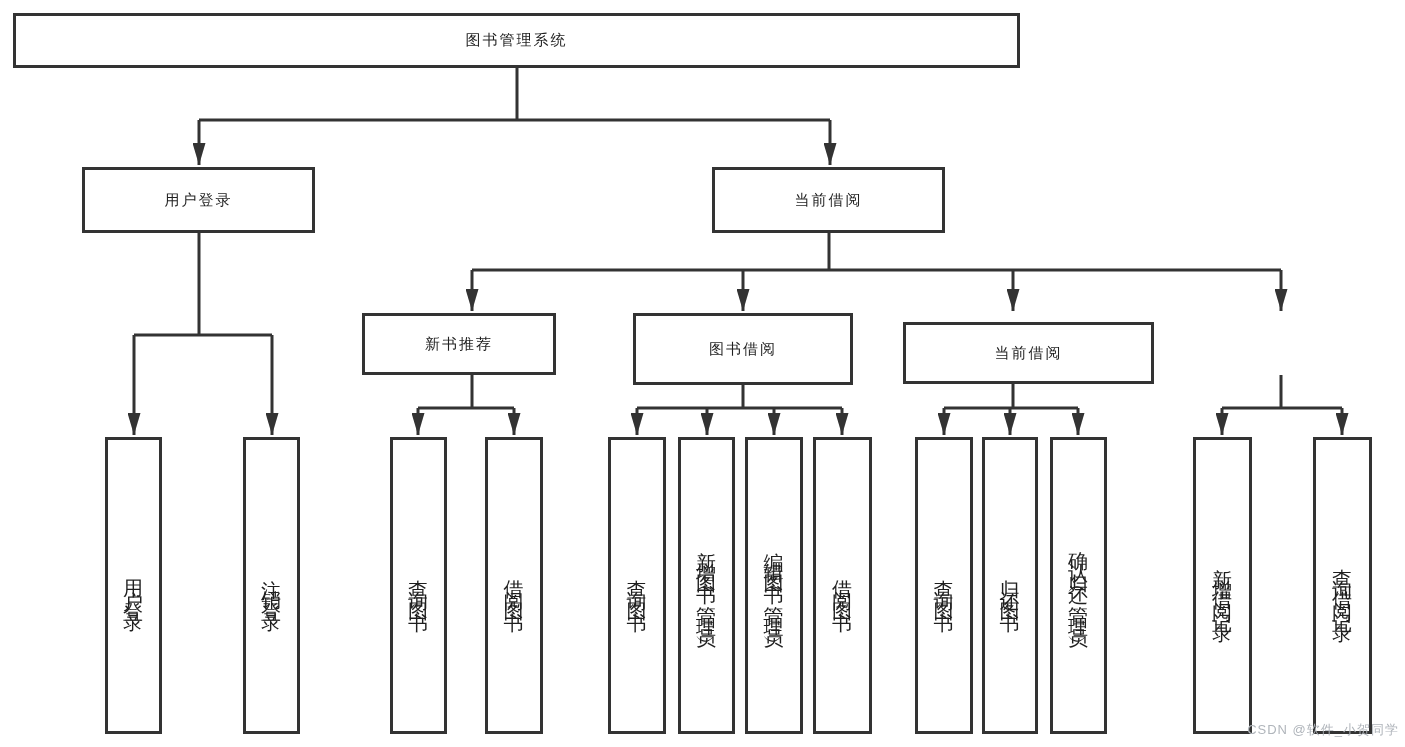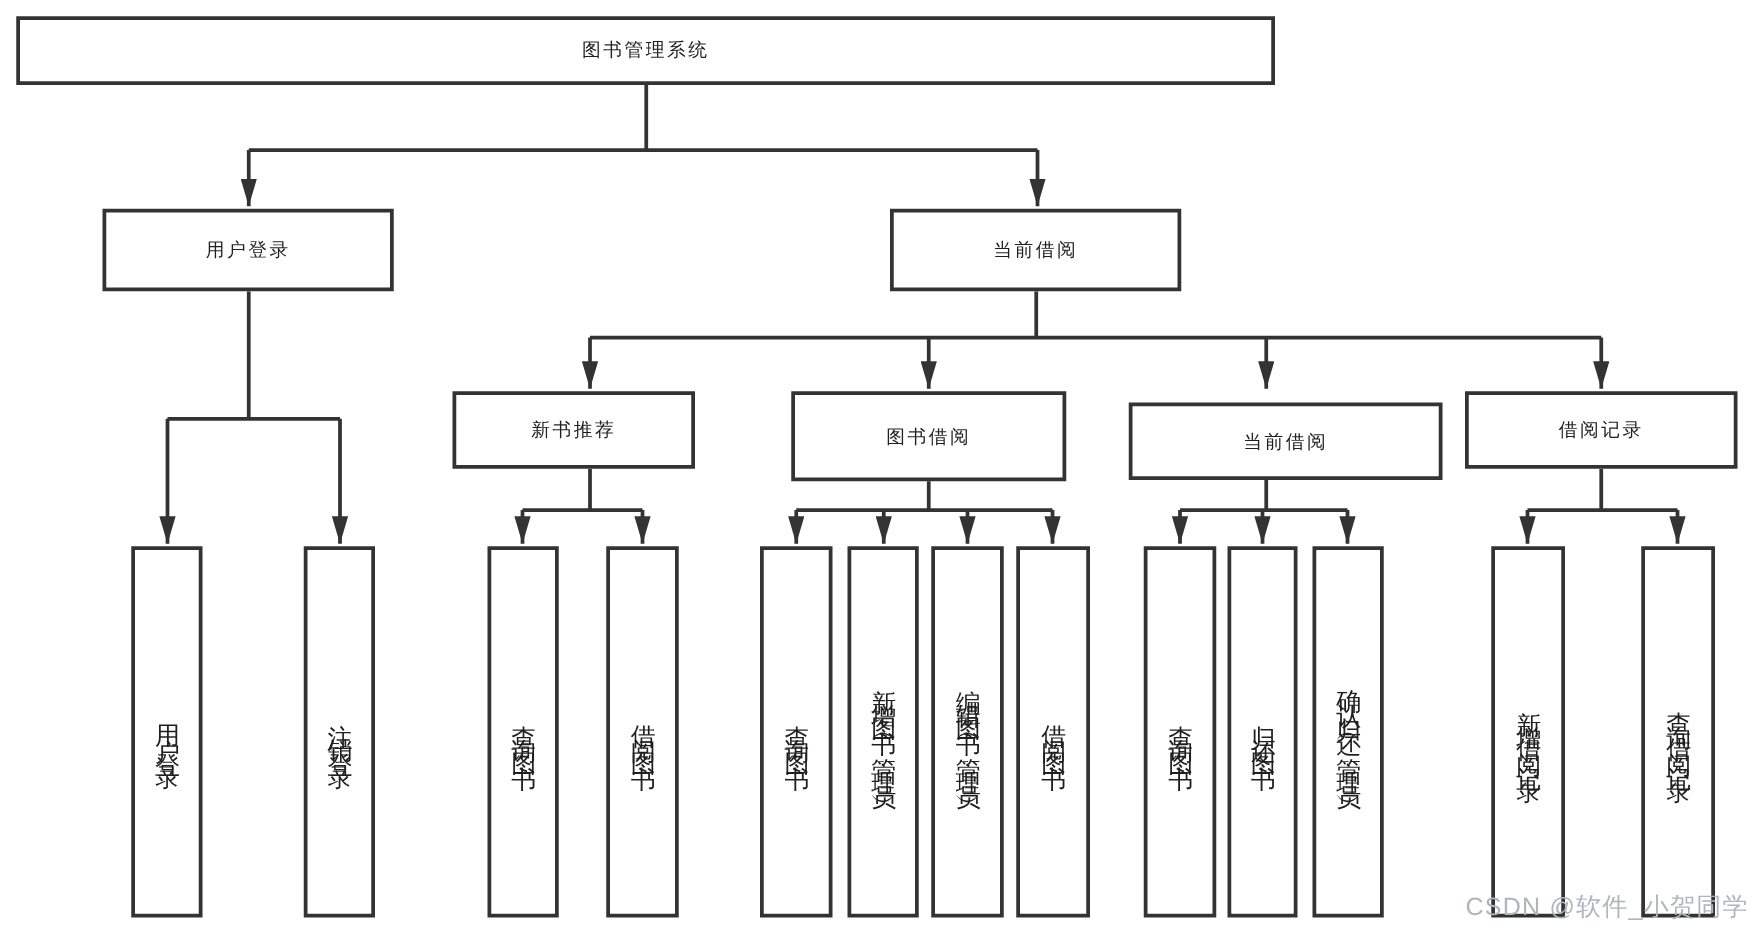--- a/index.html
+++ b/index.html
@@ -33,21 +33,21 @@
     text-orientation: mixed;
     font-size: 20px;
     line-height: 1;
     letter-spacing: 11px;
   }
   .watermark {
     position: absolute;
     right: 6px;
     bottom: 8px;
     z-index: 3;
-    font-size: 20px;
+    font-size: 13px;
     letter-spacing: 1px;
     color: var(--watermark, #b0b5bb);
     white-space: nowrap;
   }
 </style>
 </head>
 <body>
 
 <div id="stage">
 
@@ -107,23 +107,20 @@
 
   <div class="node h" style="left:362px;top:313px;width:194px;height:62px">
     <span>新书推荐</span>
   </div>
   <div class="node h" style="left:633px;top:313px;width:220px;height:72px">
     <span>图书借阅</span>
   </div>
   <div class="node h" style="left:903px;top:322px;width:251px;height:62px">
     <span>当前借阅</span>
   </div>
-  <div class="node h" style="left:1172px;top:313px;width:218px;height:62px">
-    <span>借阅记录</span>
-  </div>
 
   <div class="node v" style="left:105px;top:437px;width:57px;height:297px">
     <span>用户登录</span>
   </div>
   <div class="node v" style="left:243px;top:437px;width:57px;height:297px">
     <span>注销登录</span>
   </div>
 
   <div class="node v" style="left:390px;top:437px;width:57px;height:297px">
     <span>查询图书</span>

